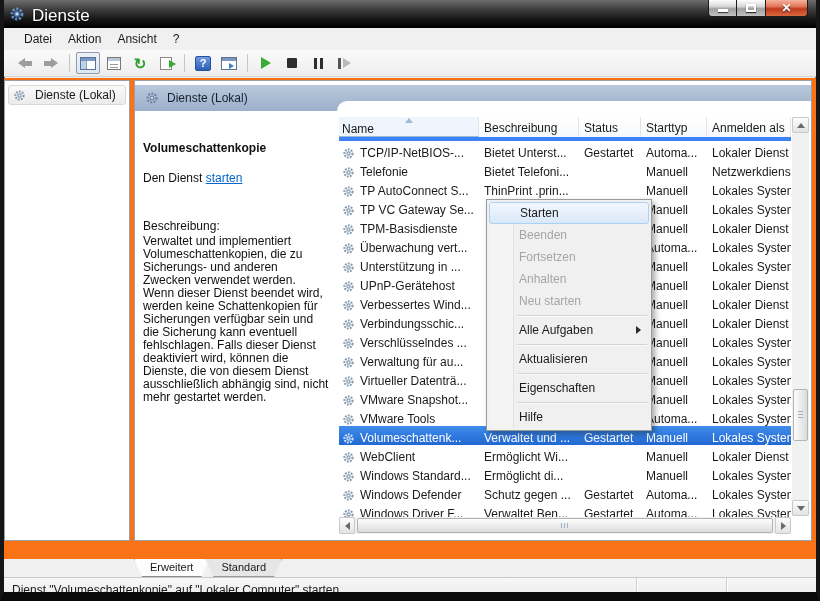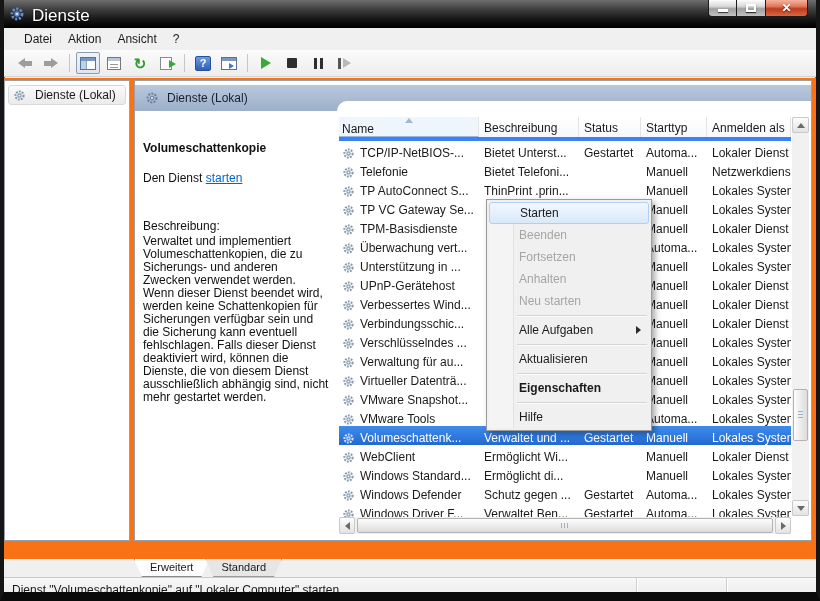--- a/index.html
+++ b/index.html
@@ -111,21 +111,21 @@
   .hthumb{position:absolute;top:1px;bottom:1px;left:18px;right:18px;background:linear-gradient(#fdfdfd,#dcdcdc);
           border:1px solid #b3b3b3;border-radius:2px;}
   .hthumb::after{content:"";position:absolute;top:4px;bottom:4px;left:50%;margin-left:-4px;width:7px;
           background:repeating-linear-gradient(90deg,#9fb0c4 0 1px,transparent 1px 3px);}
   
   .ctxmenu{position:absolute;left:482px;top:199px;width:166px;background:#f0f0f0;border:1px solid #9b9b9b;
            box-shadow:3px 3px 6px rgba(0,0,0,.35);padding:2px;z-index:50;}
   .ctxmenu::before{content:"";position:absolute;left:2px;top:2px;bottom:2px;width:24px;background:#f4f4f4;border-right:1px solid #e2e2e2;}
   .mi{position:relative;height:22px;display:flex;align-items:center;padding-left:30px;font-size:12px;color:#1a1a1a;}
   .mi.disabled{color:#a5a5a5;}
-  .mi.bold{font-weight:bold;}
+  .mi.bold{font-weight:normal;}
   .mi.hl{background:linear-gradient(#f2f7fe,#d9e8f8);border:1px solid #aed1f2;border-radius:3px;height:22px;}
   .mi .sub{position:absolute;right:8px;width:0;height:0;border-top:4px solid transparent;border-bottom:4px solid transparent;border-left:5px solid #2b2b2b;}
   .msep{height:1px;background:#d4d4d4;margin:3px 2px 3px 28px;box-shadow:0 1px 0 #fbfbfb;position:relative;}
   
   .tabstrip{position:absolute;left:0;right:0;bottom:15px;height:18px;background:#f0f0f0;padding-left:130px;display:flex;}
   .tab{position:relative;height:18px;padding:2px 16px 0;font-size:11px;color:#1a1a1a;
        clip-path:polygon(0 0,100% 0,calc(100% - 8px) 100%,8px 100%);}
   .tab.active{background:#fdfdfd;box-shadow:inset 0 -1px 0 #8b8b8b,inset 1px 0 0 #8b8b8b,inset -1px 0 0 #8b8b8b;}
   .tab.inactive{background:#e6e6e6;box-shadow:inset 0 -1px 0 #9b9b9b,inset 1px 0 0 #9b9b9b,inset -1px 0 0 #9b9b9b;margin-left:-4px;}
   

